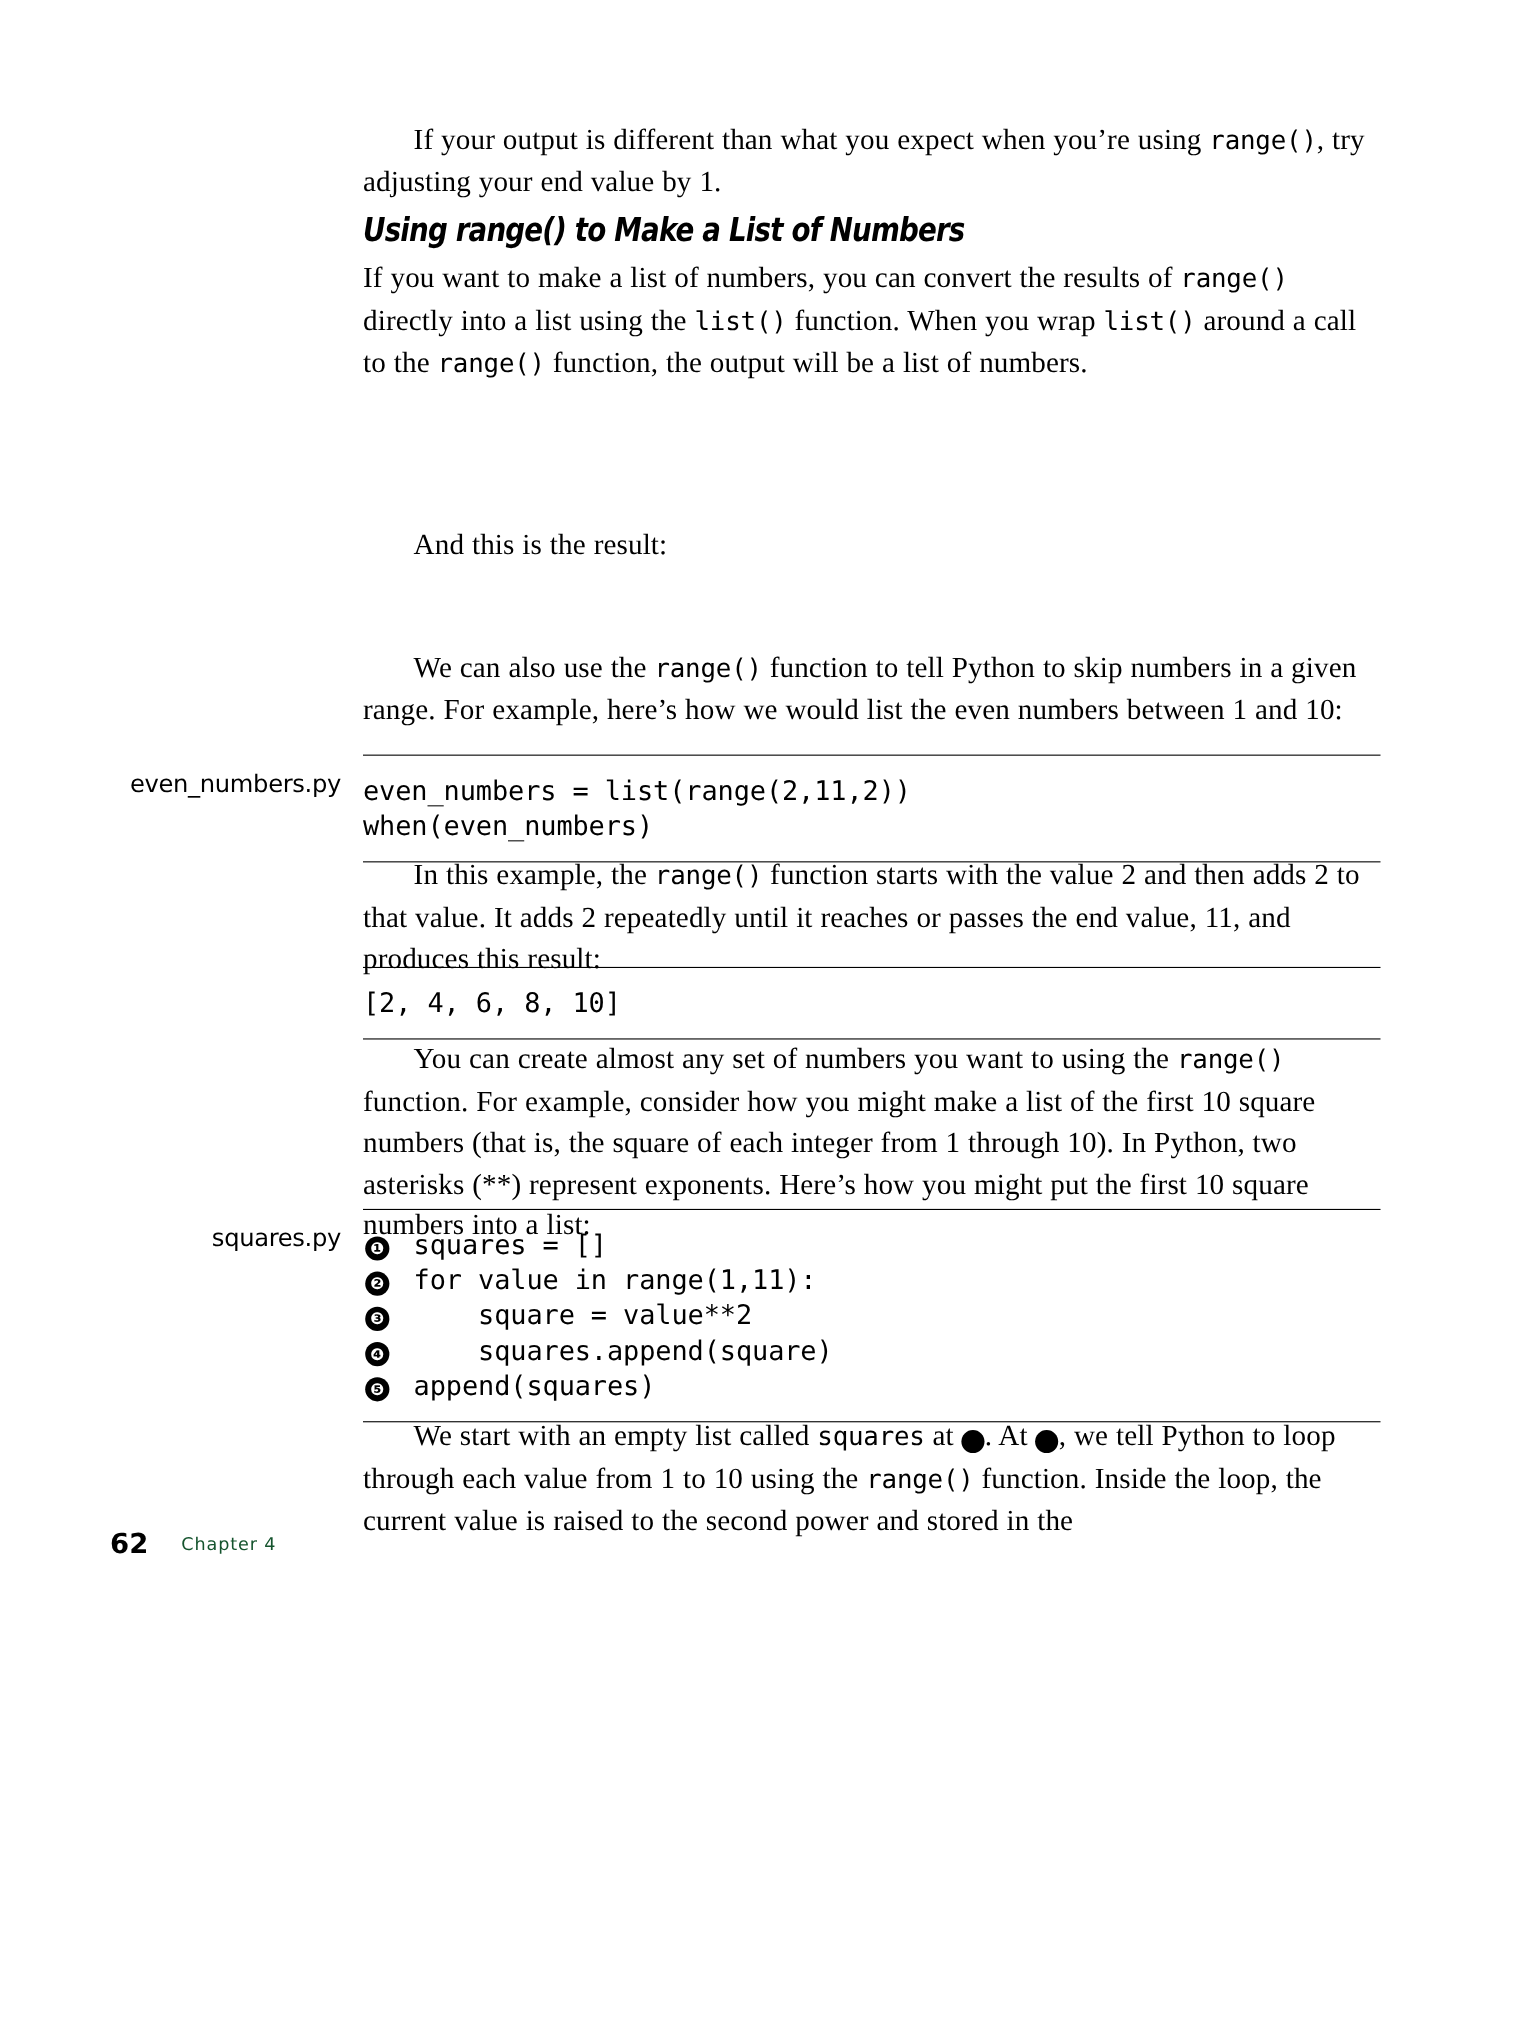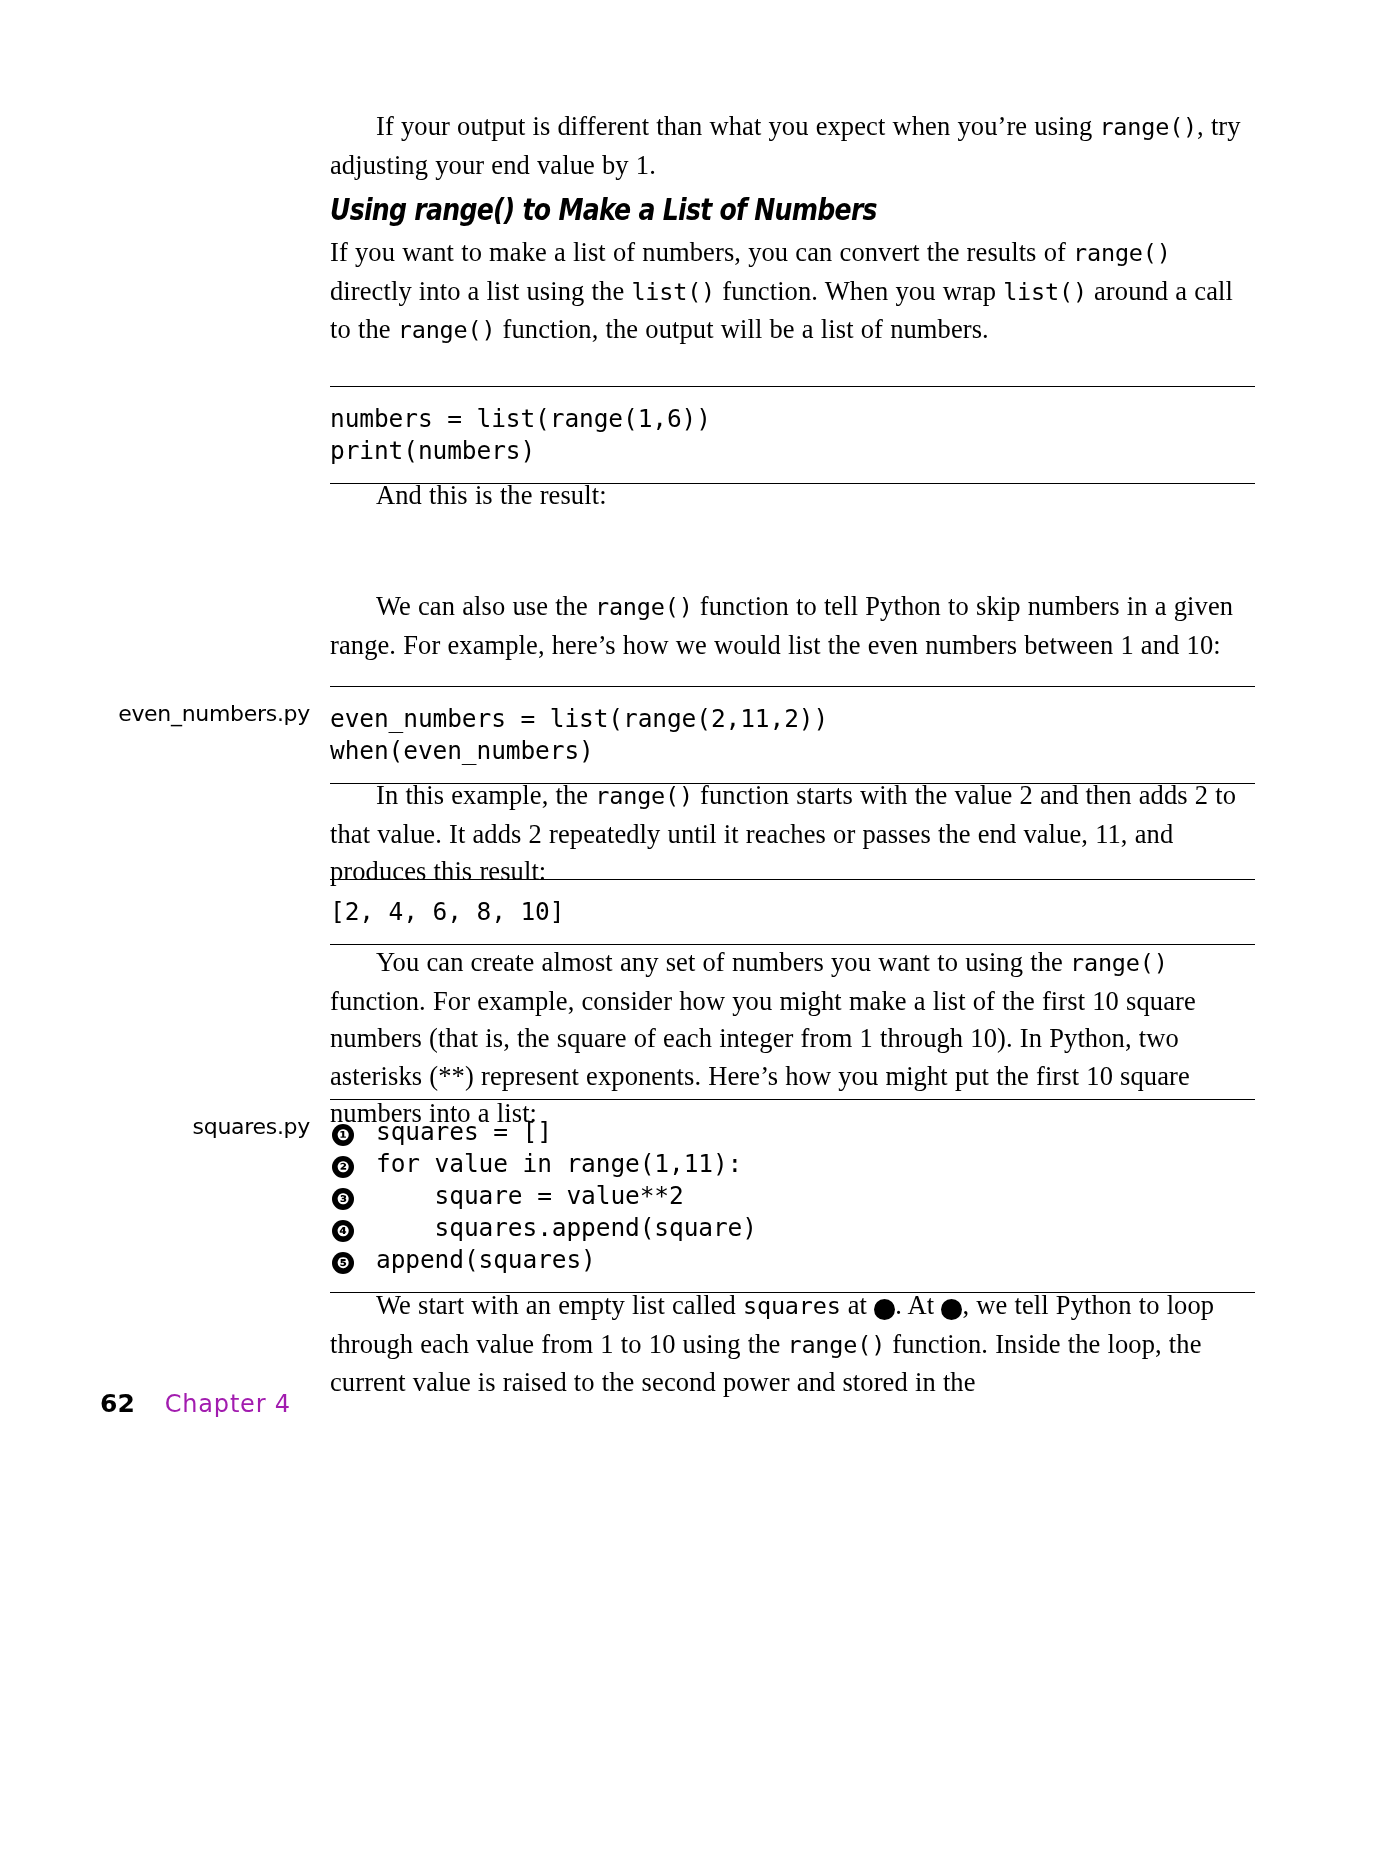--- a/index.html
+++ b/index.html
@@ -143,49 +143,43 @@
     align-items: center;
     gap: 30px;
   }
   .footer .pagenum {
     font-family: "DejaVu Sans", "Liberation Sans", sans-serif;
     font-weight: bold;
     font-size: 25px;
   }
   .footer .chaptertext {
     font-family: "DejaVu Sans", "Liberation Sans", sans-serif;
-    font-size: 24px;
+    font-size: 16px;
     letter-spacing: 0.8px;
-    color: #a21caf;
+    color: #14532d;
   }
 </style>
 </head>
 <body>
 
 <div class="page">
 
   <div class="content" style="top:108px;">
     <p class="body indent"><span>If your output is different than what you expect when you’re using </span><code>range()</code><span>, try adjusting your end value by 1.</span></p>
   </div>
 
   <div class="content" style="top:192px;">
     <h2 class="section">Using range() to Make a List of Numbers</h2>
   </div>
 
   <div class="content" style="top:234px;">
     <p class="body"><span>If you want to make a list of numbers, you can convert the results of </span><code>range()</code><span> directly into a list using the </span><code>list()</code><span> function. When you wrap </span><code>list()</code><span> around a call to the </span><code>range()</code><span> function, the output will be a list of numbers.</span></p>
   </div>
 
 
-  <div class="codeblock" style="top:386px;">
-    <div class="inner">
-      <div class="code-line">numbers = list(range(1,6))</div>
-      <div class="code-line">print(numbers)</div>
-    </div>
-  </div>
 
   <div class="content" style="top:477px;">
     <p class="body indent">And this is the result:</p>
   </div>
 
 
   <div class="content" style="top:588px;">
     <p class="body indent"><span>We can also use the </span><code>range()</code><span> function to tell Python to skip numbers in a given range. For example, here’s how we would list the even numbers between 1 and 10:</span></p>
   </div>
 

